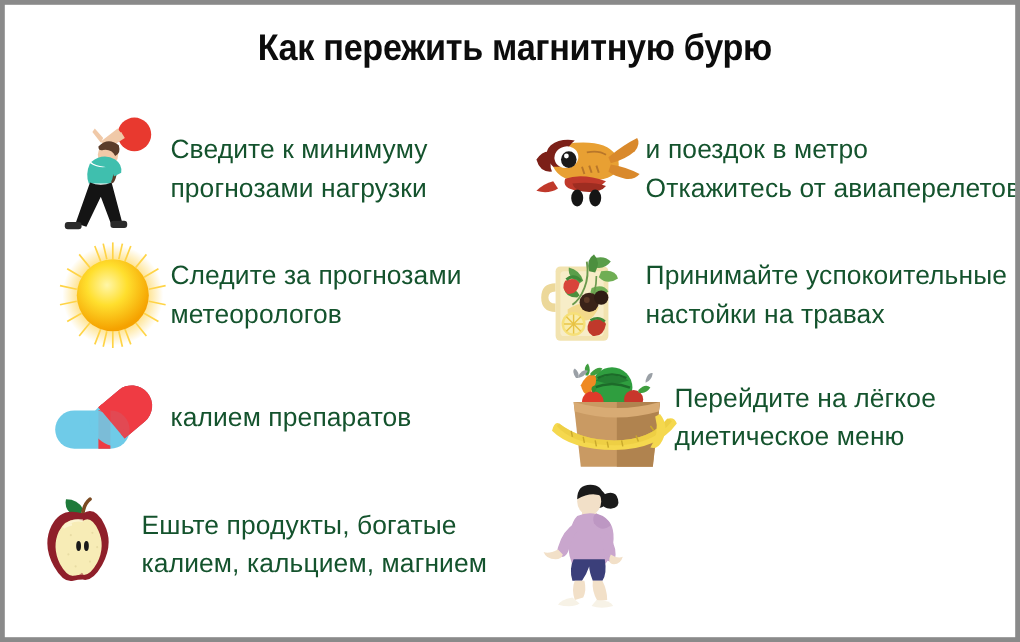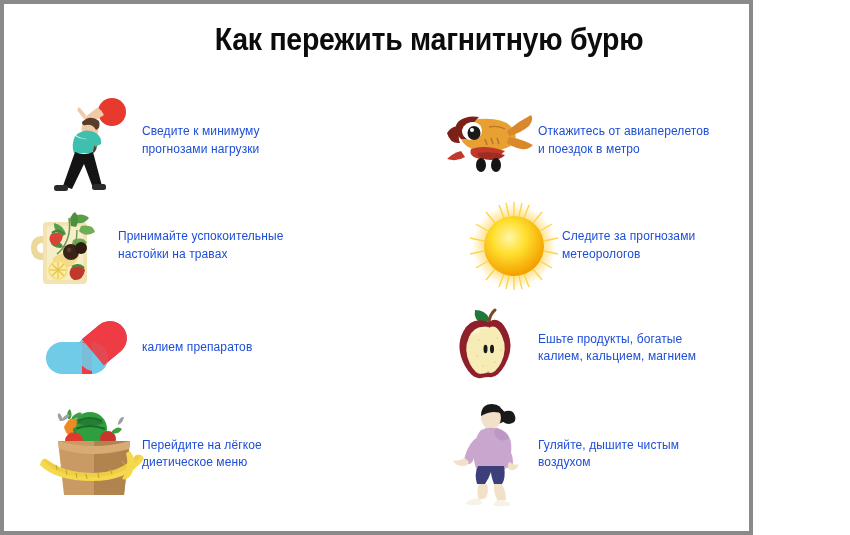--- a/index.html
+++ b/index.html
@@ -5,21 +5,21 @@
   html, body {
     margin: 0;
     padding: 0;
     background: #ffffff;
   }
   body {
     font-family: "Liberation Sans", "DejaVu Sans", sans-serif;
   }
   .poster {
     position: relative;
-    width: 753px;
+    width: 850px;
     height: 535px;
     box-sizing: border-box;
     background: #ffffff;
     border: 4px solid #8a8a8a;
     overflow: hidden;
   }
   .title {
     position: absolute;
     left: 0;
     top: 18px;
@@ -52,23 +52,23 @@
     min-width: 112px;
     height: 100%;
     display: flex;
     align-items: center;
     justify-content: center;
     position: relative;
   }
   .cell.col-left .icon-box { margin-left: 34px; }
   .cell.col-right .icon-box { margin-left: 12px; width: 106px; min-width: 106px; }
   .cell-text {
-    font-size: 12px;
+    font-size: 22px;
     line-height: 1.45;
-    color: #1d4ed8;
+    color: #14532d;
     letter-spacing: 0.1px;
   }
   .cell.col-left .cell-text { margin-left: -8px; }
   .cell.col-right .cell-text { margin-left: -4px; }
   .cell-text span { display: block; white-space: nowrap; }
 
   svg { display: block; overflow: visible; }
 </style>
 </head>
 <body>
@@ -116,60 +116,22 @@
           <path d="M30 46 q14 -5 34 2 q-8 9 -24 8 q-13 -2 -10 -10z" fill="#c0392b"></path>
           <path d="M36 50 q16 -2 28 2 q-4 5 -14 5 q-12 0 -14 -7z" fill="#9e2d21"></path>
           <path d="M20 48 q-8 2 -14 8 q10 3 18 -2z" fill="#c0392b"></path>
           <ellipse cx="40" cy="62" rx="5" ry="7" fill="#151515"></ellipse>
           <ellipse cx="55" cy="62" rx="5" ry="7" fill="#151515"></ellipse>
           <path d="M48 24 q10 -2 16 2" stroke="#b8762a" stroke-width="1.4" fill="none"></path>
           <path d="M44 36 l2 6 M50 35 l2 6 M56 35 l2 6" stroke="#b8762a" stroke-width="1.6" fill="none"></path>
         </svg>
       </div>
       <div class="cell-text">
+        <span>и поездок в метро</span>
         <span>Откажитесь от авиаперелетов</span>
-        <span>и поездок в метро</span>
-      </div>
-    </div>
-
-    <div class="cell col-right">
-      <div class="icon-box">
-        <svg width="88" height="92" viewBox="0 0 88 92" aria-hidden="true">
-          <path d="M18 36 q-12 0 -12 12 q0 12 12 12 l0 -7 q-6 0 -6 -5 q0 -5 6 -5z" fill="#ecd89a"></path>
-          <rect x="18" y="22" width="44" height="62" rx="4" fill="#f2e3b0"></rect>
-          <rect x="22" y="26" width="36" height="54" rx="3" fill="#f7edc8"></rect>
-          <path d="M48 16 q10 -4 16 2 q-6 8 -16 4z" fill="#5a9e4a"></path>
-          <path d="M56 26 q12 -2 14 6 q-9 6 -16 -1z" fill="#6fae54"></path>
-          <path d="M46 26 q-3 -10 4 -14 q6 6 1 15z" fill="#4c8f3e"></path>
-          <path d="M38 36 q-10 -4 -9 -13 q9 2 12 11z" fill="#5a9e4a"></path>
-          <path d="M48 40 q10 -4 14 3 q-8 6 -15 1z" fill="#6fae54"></path>
-          <path d="M36 48 q-10 0 -11 -8 q9 -1 13 6z" fill="#4c8f3e"></path>
-          <path d="M44 18 q2 12 -2 22 q-4 10 -10 14" stroke="#6b9a4e" stroke-width="1.6" fill="none"></path>
-          <path d="M52 30 q0 14 -6 22" stroke="#6b9a4e" stroke-width="1.4" fill="none"></path>
-          <path d="M26 34 q8 -4 12 2 q-2 10 -10 9 q-6 -5 -2 -11z" fill="#d8443a"></path>
-          <path d="M27 33 q6 -5 12 1" stroke="#3f8a38" stroke-width="2.4" fill="none"></path>
-          <path d="M28 58 q14 -10 26 -2 q-6 14 -18 11 q-9 -3 -8 -9z" fill="#f3d98b"></path>
-          <circle cx="46" cy="52" r="8" fill="#3a2318"></circle>
-          <circle cx="44" cy="50" r="2.4" fill="#5c3a26"></circle>
-          <circle cx="33" cy="70" r="10" fill="#f6e07a"></circle>
-          <circle cx="33" cy="70" r="8" fill="#f9ecaa"></circle>
-          <g stroke="#e8c344" stroke-width="1.2">
-            <line x1="33" y1="62" x2="33" y2="78"></line>
-            <line x1="25" y1="70" x2="41" y2="70"></line>
-            <line x1="27" y1="64" x2="39" y2="76"></line>
-            <line x1="39" y1="64" x2="27" y2="76"></line>
-          </g>
-          <path d="M46 68 q10 -5 14 2 q-2 11 -11 10 q-7 -4 -3 -12z" fill="#c0392b"></path>
-          <path d="M47 67 q7 -4 12 1" stroke="#3f8a38" stroke-width="2.2" fill="none"></path>
-          <circle cx="56" cy="48" r="6" fill="#2f1d14"></circle>
-        </svg>
-      </div>
-      <div class="cell-text">
-        <span>Принимайте успокоительные</span>
-        <span>настойки на травах</span>
       </div>
     </div>
 
     <div class="cell col-left">
       <div class="icon-box">
         <svg width="96" height="96" viewBox="0 0 96 96" aria-hidden="true">
           <defs>
             <radialGradient id="sunGrad" cx="42%" cy="36%" r="62%">
               <stop offset="0%" stop-color="#fff6a8"></stop>
               <stop offset="45%" stop-color="#ffdf2e"></stop>
@@ -209,20 +171,58 @@
           <circle cx="48" cy="48" r="42" fill="url(#sunGlow)"></circle>
           <circle cx="48" cy="48" r="30" fill="url(#sunGrad)"></circle>
         </svg>
       </div>
       <div class="cell-text">
         <span>Следите за прогнозами</span>
         <span>метеорологов</span>
       </div>
     </div>
 
+    <div class="cell col-right">
+      <div class="icon-box">
+        <svg width="88" height="92" viewBox="0 0 88 92" aria-hidden="true">
+          <path d="M18 36 q-12 0 -12 12 q0 12 12 12 l0 -7 q-6 0 -6 -5 q0 -5 6 -5z" fill="#ecd89a"></path>
+          <rect x="18" y="22" width="44" height="62" rx="4" fill="#f2e3b0"></rect>
+          <rect x="22" y="26" width="36" height="54" rx="3" fill="#f7edc8"></rect>
+          <path d="M48 16 q10 -4 16 2 q-6 8 -16 4z" fill="#5a9e4a"></path>
+          <path d="M56 26 q12 -2 14 6 q-9 6 -16 -1z" fill="#6fae54"></path>
+          <path d="M46 26 q-3 -10 4 -14 q6 6 1 15z" fill="#4c8f3e"></path>
+          <path d="M38 36 q-10 -4 -9 -13 q9 2 12 11z" fill="#5a9e4a"></path>
+          <path d="M48 40 q10 -4 14 3 q-8 6 -15 1z" fill="#6fae54"></path>
+          <path d="M36 48 q-10 0 -11 -8 q9 -1 13 6z" fill="#4c8f3e"></path>
+          <path d="M44 18 q2 12 -2 22 q-4 10 -10 14" stroke="#6b9a4e" stroke-width="1.6" fill="none"></path>
+          <path d="M52 30 q0 14 -6 22" stroke="#6b9a4e" stroke-width="1.4" fill="none"></path>
+          <path d="M26 34 q8 -4 12 2 q-2 10 -10 9 q-6 -5 -2 -11z" fill="#d8443a"></path>
+          <path d="M27 33 q6 -5 12 1" stroke="#3f8a38" stroke-width="2.4" fill="none"></path>
+          <path d="M28 58 q14 -10 26 -2 q-6 14 -18 11 q-9 -3 -8 -9z" fill="#f3d98b"></path>
+          <circle cx="46" cy="52" r="8" fill="#3a2318"></circle>
+          <circle cx="44" cy="50" r="2.4" fill="#5c3a26"></circle>
+          <circle cx="33" cy="70" r="10" fill="#f6e07a"></circle>
+          <circle cx="33" cy="70" r="8" fill="#f9ecaa"></circle>
+          <g stroke="#e8c344" stroke-width="1.2">
+            <line x1="33" y1="62" x2="33" y2="78"></line>
+            <line x1="25" y1="70" x2="41" y2="70"></line>
+            <line x1="27" y1="64" x2="39" y2="76"></line>
+            <line x1="39" y1="64" x2="27" y2="76"></line>
+          </g>
+          <path d="M46 68 q10 -5 14 2 q-2 11 -11 10 q-7 -4 -3 -12z" fill="#c0392b"></path>
+          <path d="M47 67 q7 -4 12 1" stroke="#3f8a38" stroke-width="2.2" fill="none"></path>
+          <circle cx="56" cy="48" r="6" fill="#2f1d14"></circle>
+        </svg>
+      </div>
+      <div class="cell-text">
+        <span>Принимайте успокоительные</span>
+        <span>настойки на травах</span>
+      </div>
+    </div>
+
     <div class="cell col-left">
       <div class="icon-box">
         <svg width="100" height="84" viewBox="0 0 100 84" aria-hidden="true">
           <g transform="rotate(-40 58 40)">
             <rect x="30" y="22" width="56" height="34" rx="17" fill="#6fcbe8"></rect>
             <path d="M47 22 h22 a17 17 0 0 1 17 17 a17 17 0 0 1 -17 17 h-22z" fill="#ef3b43"></path>
           </g>
           <g>
             <rect x="2" y="36" width="62" height="32" rx="16" fill="#6fcbe8"></rect>
             <rect x="38" y="36" width="10" height="32" fill="#ef3b43"></rect>
@@ -230,47 +230,20 @@
           <g transform="rotate(-40 58 40)" opacity="0.9">
             <rect x="30" y="22" width="56" height="34" rx="17" fill="none"></rect>
             <path d="M47 22 h22 a17 17 0 0 1 17 17 a17 17 0 0 1 -17 17 h-22z" fill="#ef3b43"></path>
             <rect x="30" y="22" width="20" height="34" rx="17" fill="#6fcbe8"></rect>
             <path d="M47 22 h4 v34 h-4z" fill="#ef3b43"></path>
           </g>
         </svg>
       </div>
       <div class="cell-text">
         <span>калием препаратов</span>
-      </div>
-    </div>
-
-    <div class="cell col-right">
-      <div class="icon-box">
-        <svg width="80" height="88" viewBox="0 0 80 88" aria-hidden="true">
-          <path d="M40 14 q-4 -8 -14 -8 q-2 10 8 14 q4 1 6 -6z" fill="#1f7a3a"></path>
-          <path d="M40 18 q1 -8 6 -12" stroke="#7a4a22" stroke-width="3" fill="none" stroke-linecap="round"></path>
-          <path d="M40 18 q-18 -6 -26 10 q-8 16 2 34 q8 14 16 12 q4 -1 8 -1 q8 2 16 -12 q10 -18 2 -34 q-8 -16 -18 -9z" fill="#8f1f2a"></path>
-          <path d="M40 24 q-14 -4 -20 9 q-6 13 1 27 q6 11 12 10 q3 -1 7 -1 q6 1 12 -10 q7 -14 1 -27 q-6 -13 -13 -8z" fill="#f7ecb6"></path>
-          <path d="M40 24 q-10 -2 -16 6 q2 -2 7 -3" stroke="#fdf6d8" stroke-width="2" fill="none" opacity="0.8"></path>
-          <ellipse cx="36.5" cy="45" rx="2" ry="4.2" fill="#1a1a1a"></ellipse>
-          <ellipse cx="43" cy="45" rx="2" ry="4.2" fill="#1a1a1a"></ellipse>
-          <path d="M40 68 q-4 4 -8 2" stroke="#8f1f2a" stroke-width="2" fill="none" opacity="0.5"></path>
-          <g fill="#e5d9a0" opacity="0.8">
-            <circle cx="30" cy="36" r="0.9"></circle>
-              <circle cx="48" cy="34" r="0.9"></circle>
-            <circle cx="52" cy="46" r="0.9"></circle>
-              <circle cx="28" cy="52" r="0.9"></circle>
-            <circle cx="46" cy="58" r="0.9"></circle>
-              <circle cx="34" cy="62" r="0.9"></circle>
-          </g>
-        </svg>
-      </div>
-      <div class="cell-text">
-        <span>Ешьте продукты, богатые</span>
-        <span>калием, кальцием, магнием</span>
       </div>
     </div>
 
     <div class="cell col-left">
       <div class="icon-box">
         <svg width="104" height="94" viewBox="0 0 104 94" aria-hidden="true">
           <circle cx="48" cy="22" r="17" fill="#2f9e3f"></circle>
           <path d="M34 16 q14 -8 28 0 q-14 5 -28 0z" fill="#247f33"></path>
           <path d="M33 22 q15 -6 30 0" stroke="#1d6b2a" stroke-width="2" fill="none"></path>
           <path d="M36 14 q12 -6 24 0" stroke="#1d6b2a" stroke-width="2" fill="none"></path>
@@ -302,39 +275,62 @@
         </svg>
       </div>
       <div class="cell-text">
         <span>Перейдите на лёгкое</span>
         <span>диетическое меню</span>
       </div>
     </div>
 
     <div class="cell col-right">
       <div class="icon-box">
+        <svg width="80" height="88" viewBox="0 0 80 88" aria-hidden="true">
+          <path d="M40 14 q-4 -8 -14 -8 q-2 10 8 14 q4 1 6 -6z" fill="#1f7a3a"></path>
+          <path d="M40 18 q1 -8 6 -12" stroke="#7a4a22" stroke-width="3" fill="none" stroke-linecap="round"></path>
+          <path d="M40 18 q-18 -6 -26 10 q-8 16 2 34 q8 14 16 12 q4 -1 8 -1 q8 2 16 -12 q10 -18 2 -34 q-8 -16 -18 -9z" fill="#8f1f2a"></path>
+          <path d="M40 24 q-14 -4 -20 9 q-6 13 1 27 q6 11 12 10 q3 -1 7 -1 q6 1 12 -10 q7 -14 1 -27 q-6 -13 -13 -8z" fill="#f7ecb6"></path>
+          <path d="M40 24 q-10 -2 -16 6 q2 -2 7 -3" stroke="#fdf6d8" stroke-width="2" fill="none" opacity="0.8"></path>
+          <ellipse cx="36.5" cy="45" rx="2" ry="4.2" fill="#1a1a1a"></ellipse>
+          <ellipse cx="43" cy="45" rx="2" ry="4.2" fill="#1a1a1a"></ellipse>
+          <path d="M40 68 q-4 4 -8 2" stroke="#8f1f2a" stroke-width="2" fill="none" opacity="0.5"></path>
+          <g fill="#e5d9a0" opacity="0.8">
+            <circle cx="30" cy="36" r="0.9"></circle>
+              <circle cx="48" cy="34" r="0.9"></circle>
+            <circle cx="52" cy="46" r="0.9"></circle>
+              <circle cx="28" cy="52" r="0.9"></circle>
+            <circle cx="46" cy="58" r="0.9"></circle>
+              <circle cx="34" cy="62" r="0.9"></circle>
+          </g>
+        </svg>
+      </div>
+      <div class="cell-text">
+        <span>Ешьте продукты, богатые</span>
+        <span>калием, кальцием, магнием</span>
+      </div>
+    </div>
+
+    <div class="cell col-right">
+      <div class="icon-box">
         <svg width="84" height="108" viewBox="0 0 84 108" aria-hidden="true">
           <path d="M44 8 q12 -2 14 6 q2 7 -4 9 q-8 2 -12 -4z" fill="#1a1a1a"></path>
           <path d="M56 12 q10 -4 12 4 q2 7 -6 8 q-7 0 -8 -7z" fill="#1a1a1a"></path>
           <ellipse cx="44" cy="18" rx="10" ry="11" fill="#f2e0c8"></ellipse>
           <path d="M34 16 q0 -12 11 -12 q10 0 11 10 q-10 -5 -22 2z" fill="#1a1a1a"></path>
           <path d="M38 26 q6 4 12 1 l2 6 l-14 1z" fill="#f2e0c8"></path>
           <path d="M34 30 q12 -5 22 1 q10 5 8 22 q-2 14 -8 18 l-26 0 q-6 -16 -2 -28 q2 -9 6 -13z" fill="#c9a6cd"></path>
           <path d="M50 28 q10 3 12 10 q-8 6 -14 -2 q-2 -6 2 -8z" fill="#bd97c3"></path>
           <path d="M32 36 q-10 6 -14 20 q-2 6 2 8 q5 1 7 -6 q3 -12 8 -16z" fill="#c9a6cd"></path>
           <path d="M18 58 q-8 4 -12 2 q2 6 10 6 q5 0 6 -4z" fill="#f2e0c8"></path>
           <path d="M58 44 q8 8 8 18 q0 6 -5 6 q-5 -1 -5 -8 q0 -8 -3 -13z" fill="#c9a6cd"></path>
           <path d="M62 62 q6 4 10 2 q-2 7 -9 6 q-4 -2 -1 -8z" fill="#f2e0c8"></path>
           <path d="M31 66 l26 0 q2 12 -2 18 l-8 0 q-3 -8 -3 -12 q-2 6 -6 12 l-8 0 q-3 -10 1 -18z" fill="#3b3f7a"></path>
           <path d="M32 84 l8 0 q2 8 -1 14 l-7 2 q-3 -9 0 -16z" fill="#f2e0c8"></path>
           <path d="M47 84 l8 0 q4 8 4 16 l-8 1 q-5 -8 -4 -17z" fill="#f2e0c8"></path>
           <path d="M30 98 q-10 2 -12 6 q12 3 18 -1z" fill="#f7f2e6"></path>
           <path d="M50 100 q12 0 14 5 q-10 3 -18 0z" fill="#f7f2e6"></path>
         </svg>
       </div>
-      <div class="cell-text">
-        <span>Гуляйте, дышите чистым</span>
-        <span>воздухом</span>
-      </div>
     </div>
 
   </div>
 </div>
 
 </body></html>

